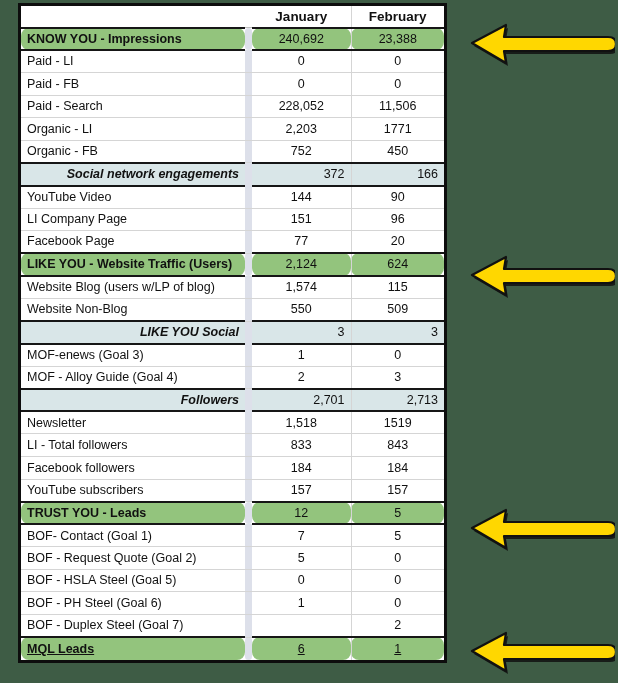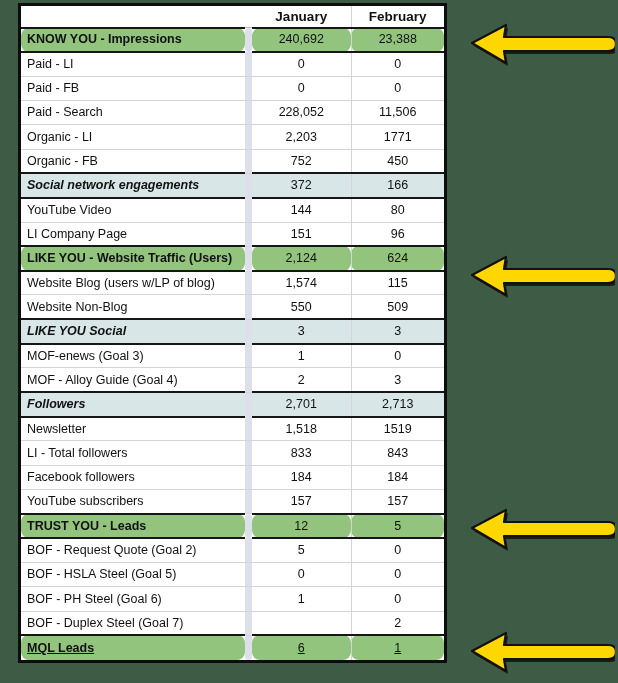--- a/index.html
+++ b/index.html
@@ -109,20 +109,21 @@
     background: #dde0ea;
     border-top: none;
     border-bottom: none;
   }
 
   
   tr.blue td {
     background: #d9e6e8;
     border-top: 2px solid #161616;
     border-bottom: 2px solid #161616;
+    text-align: right;
   }
   tr.blue td.label {
     font-weight: bold;
     font-style: italic;
     font-size: 12.5px;
   }
   tr.blue td.gap {
     background: #dde0ea;
     border-top: none;
     border-bottom: none;
@@ -200,28 +201,34 @@
           <tr class="blue">
             <td class="label">Social network engagements</td>
             <td class="gap"></td>
             <td class="num jan">372</td>
             <td class="num">166</td>
           </tr>
           <tr class="plain">
             <td class="label">YouTube Video</td>
             <td class="gap"></td>
             <td class="num jan">144</td>
-            <td class="num">80</td>
+            <td class="num">90</td>
           </tr>
           <tr class="plain">
             <td class="label">LI Company Page</td>
             <td class="gap"></td>
             <td class="num jan">151</td>
             <td class="num">96</td>
           </tr>
+          <tr class="plain">
+            <td class="label">Facebook Page</td>
+            <td class="gap"></td>
+            <td class="num jan">77</td>
+            <td class="num">20</td>
+          </tr>
           <tr class="green">
             <td class="label">LIKE YOU - Website Traffic (Users)</td>
             <td class="gap"></td>
             <td class="num jan">2,124</td>
             <td class="num">624</td>
           </tr>
           <tr class="plain">
             <td class="label">Website Blog (users w/LP of blog)</td>
             <td class="gap"></td>
             <td class="num jan">1,574</td>
@@ -278,20 +285,26 @@
           <tr class="plain">
             <td class="label">YouTube subscribers</td>
             <td class="gap"></td>
             <td class="num jan">157</td>
             <td class="num">157</td>
           </tr>
           <tr class="green">
             <td class="label">TRUST YOU - Leads</td>
             <td class="gap"></td>
             <td class="num jan">12</td>
+            <td class="num">5</td>
+          </tr>
+          <tr class="plain">
+            <td class="label">BOF- Contact (Goal 1)</td>
+            <td class="gap"></td>
+            <td class="num jan">7</td>
             <td class="num">5</td>
           </tr>
           <tr class="plain">
             <td class="label">BOF - Request Quote (Goal 2)</td>
             <td class="gap"></td>
             <td class="num jan">5</td>
             <td class="num">0</td>
           </tr>
           <tr class="plain">
             <td class="label">BOF - HSLA Steel (Goal 5)</td>

